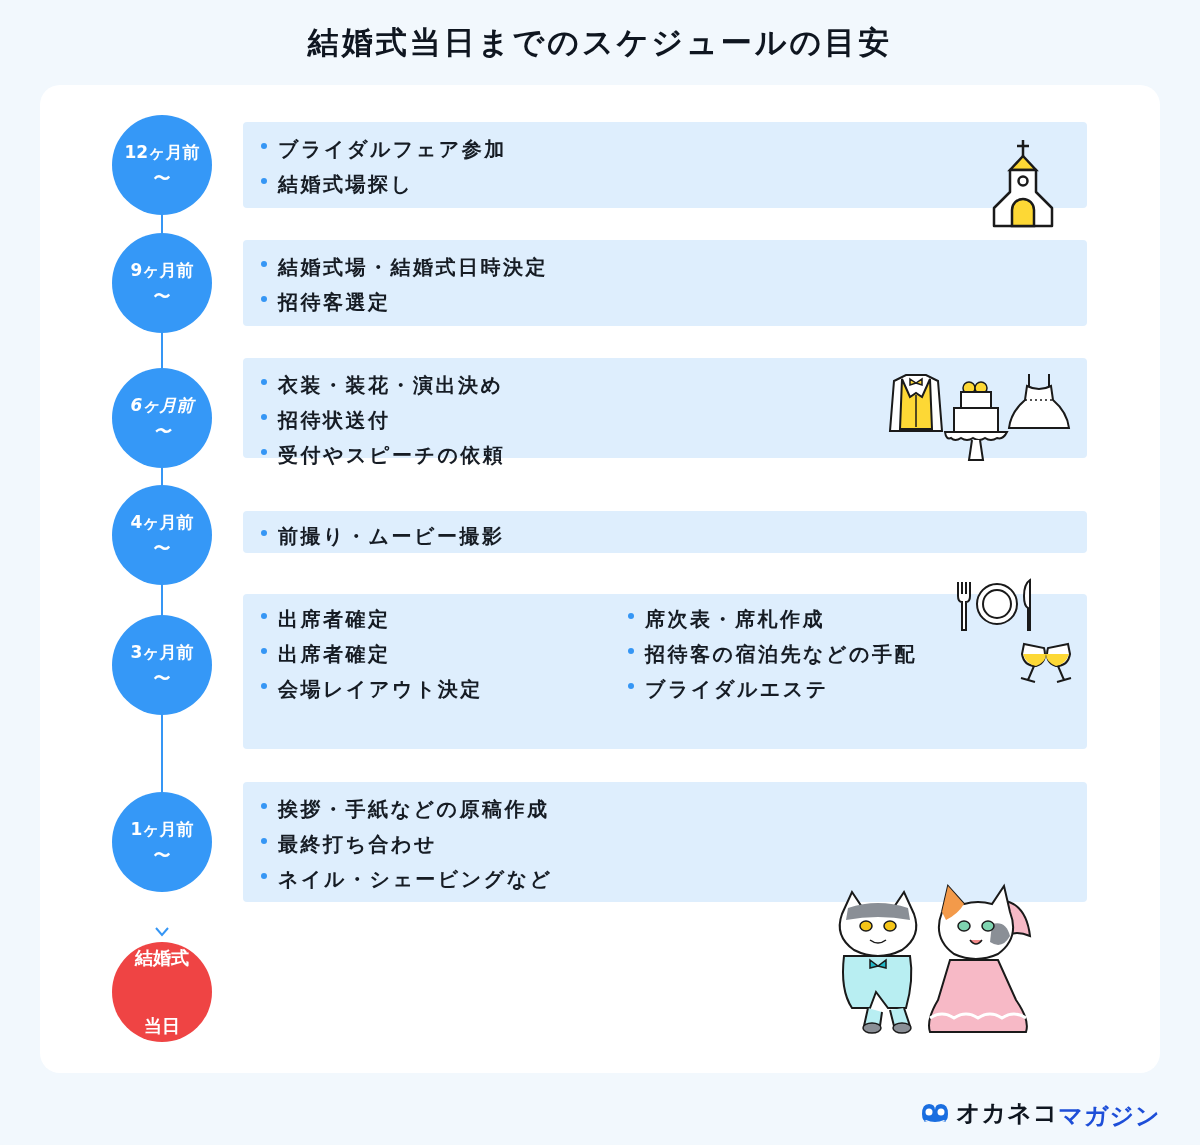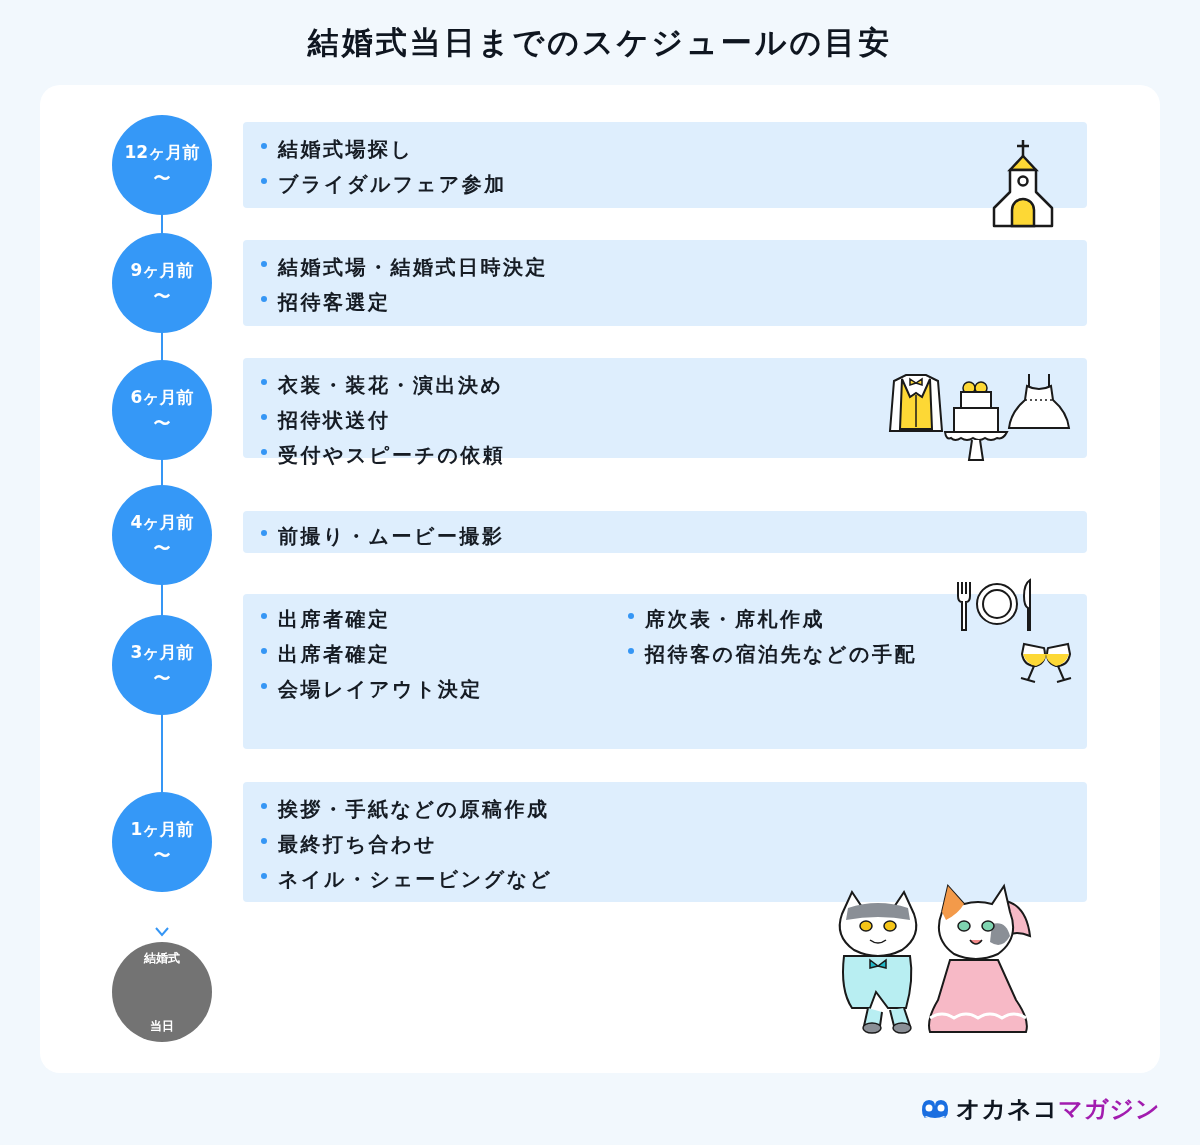--- a/index.html
+++ b/index.html
@@ -4,50 +4,50 @@
 <style>
   html,body{margin:0;padding:0;}
   body{width:1200px;height:1145px;background:#f2f8fd;position:relative;overflow:hidden;
        font-family:"DejaVu Sans","Liberation Sans",sans-serif;color:#141a22;}
   .title{position:absolute;left:0;top:22px;width:1200px;text-align:center;font-size:31px;font-weight:bold;letter-spacing:3px;color:#0f1620;}
   .card{position:absolute;left:40px;top:85px;width:1120px;height:988px;background:#fff;border-radius:20px;}
   .line{position:absolute;left:161px;width:2px;background:#3596f5;}
   .arrow{position:absolute;left:154px;top:922px;width:16px;height:16px;}
   .circle{position:absolute;left:112px;width:100px;height:100px;border-radius:50%;background:#3598f7;color:#fff;
           display:flex;flex-direction:column;align-items:center;justify-content:center;font-weight:bold;font-size:17px;line-height:26px;text-align:center;}
-  .circle.final{background:#737373;font-size:12px;line-height:28px;gap:40px;}
+  .circle.final{background:#ef4444;font-size:18px;line-height:28px;gap:40px;}
   .box{position:absolute;left:243px;width:844px;background:#deeefd;border-radius:4px;}
   .items{position:absolute;left:18px;top:10px;list-style:none;margin:0;padding:0;}
   .items li{font-size:20px;font-weight:bold;letter-spacing:2.5px;line-height:35px;height:35px;white-space:nowrap;color:#161c24;}
   .items li::before{content:"";display:inline-block;width:6px;height:6px;border-radius:50%;background:#3596f5;margin-right:11px;vertical-align:middle;position:relative;top:-5px;}
   .illus{position:absolute;}
   .logo{position:absolute;left:920px;top:1093px;display:flex;align-items:center;font-weight:bold;font-size:24px;letter-spacing:1px;}
   .logo .a{color:#0f1620;}
-  .logo .b{color:#a21caf;}
+  .logo .b{color:#1d4ed8;margin-top:7px;}
 </style>
 </head>
 <body>
 
 <div class="title">結婚式当日までのスケジュールの目安</div>
 
 <div class="card"></div>
 
 <div class="line" style="top:210px;height:680px;"></div>
 <svg class="arrow" viewBox="0 0 16 16">
     <path d="M2 6 L8 13 L14 6" fill="none" stroke="#3596f5" stroke-width="2"></path>
   </svg>
 
 <div class="circle" style="top:115px;">
   <span>12ヶ月前</span>
   <span>〜</span>
 </div>
 <div class="box" style="top:122px;height:86px;">
   <ul class="items">
+    <li>ブライダルフェア参加</li>
     <li>結婚式場探し</li>
-    <li>ブライダルフェア参加</li>
   </ul>
 </div>
 <svg class="illus" style="left:990px;top:138px;" width="66" height="92" viewBox="0 0 66 92">
   <path d="M33 2 V18 M27 8 H39" stroke="#1a1a1a" stroke-width="2.5"></path>
   <path d="M20 32 L33 18 L46 32 Z" fill="#fdd835" stroke="#1a1a1a" stroke-width="2.5"></path>
   <path d="M20 32 H46 V54 L62 70 V88 H4 V70 L20 54 Z" fill="#fff" stroke="#1a1a1a" stroke-width="2.5" stroke-linejoin="round"></path>
   <circle cx="33" cy="43" r="4.5" fill="#fff" stroke="#1a1a1a" stroke-width="2.5"></circle>
   <path d="M22 88 V72 A11 11 0 0 1 44 72 V88 Z" fill="#fdd835" stroke="#1a1a1a" stroke-width="2.5"></path>
 </svg>
 
@@ -55,21 +55,21 @@
   <span>9ヶ月前</span>
   <span>〜</span>
 </div>
 <div class="box" style="top:240px;height:86px;">
   <ul class="items">
     <li>結婚式場・結婚式日時決定</li>
     <li>招待客選定</li>
   </ul>
 </div>
 
-<div class="circle" style="top:360px;">
+<div class="circle" style="top:368px;font-style:italic;">
   <span>6ヶ月前</span>
   <span>〜</span>
 </div>
 <div class="box" style="top:358px;height:100px;">
   <ul class="items">
     <li>衣装・装花・演出決め</li>
     <li>招待状送付</li>
     <li>受付やスピーチの依頼</li>
   </ul>
 </div>
@@ -109,20 +109,21 @@
 </div>
 <div class="box" style="top:594px;height:155px;">
   <ul class="items" style="top:8px;">
     <li>出席者確定</li>
     <li>出席者確定</li>
     <li>会場レイアウト決定</li>
   </ul>
   <ul class="items" style="left:385px;top:8px;">
     <li>席次表・席札作成</li>
     <li>招待客の宿泊先などの手配</li>
+    <li>ブライダルエステ</li>
   </ul>
 </div>
 <svg class="illus" style="left:952px;top:578px;" width="84" height="56" viewBox="0 0 84 56">
   <path d="M6 4 V18 Q6 24 10 24 V52 H14 V24 Q18 24 18 18 V4 M10 4 V16 M14 4 V16" fill="#fff" stroke="#1a1a1a" stroke-width="2"></path>
   <circle cx="45" cy="26" r="20" fill="#fff" stroke="#1a1a1a" stroke-width="2"></circle>
   <circle cx="45" cy="26" r="14" fill="#fff" stroke="#1a1a1a" stroke-width="2"></circle>
   <path d="M76 52 V30 Q72 28 72 18 Q72 6 78 2 V52 Z" fill="#fff" stroke="#1a1a1a" stroke-width="2"></path>
 </svg>
 <svg class="illus" style="left:1018px;top:640px;" width="56" height="48" viewBox="0 0 56 48">
   <path d="M6 4 L26 8 Q30 22 18 26 Q6 26 4 14 Z" fill="#fff" stroke="#1a1a1a" stroke-width="2"></path>

